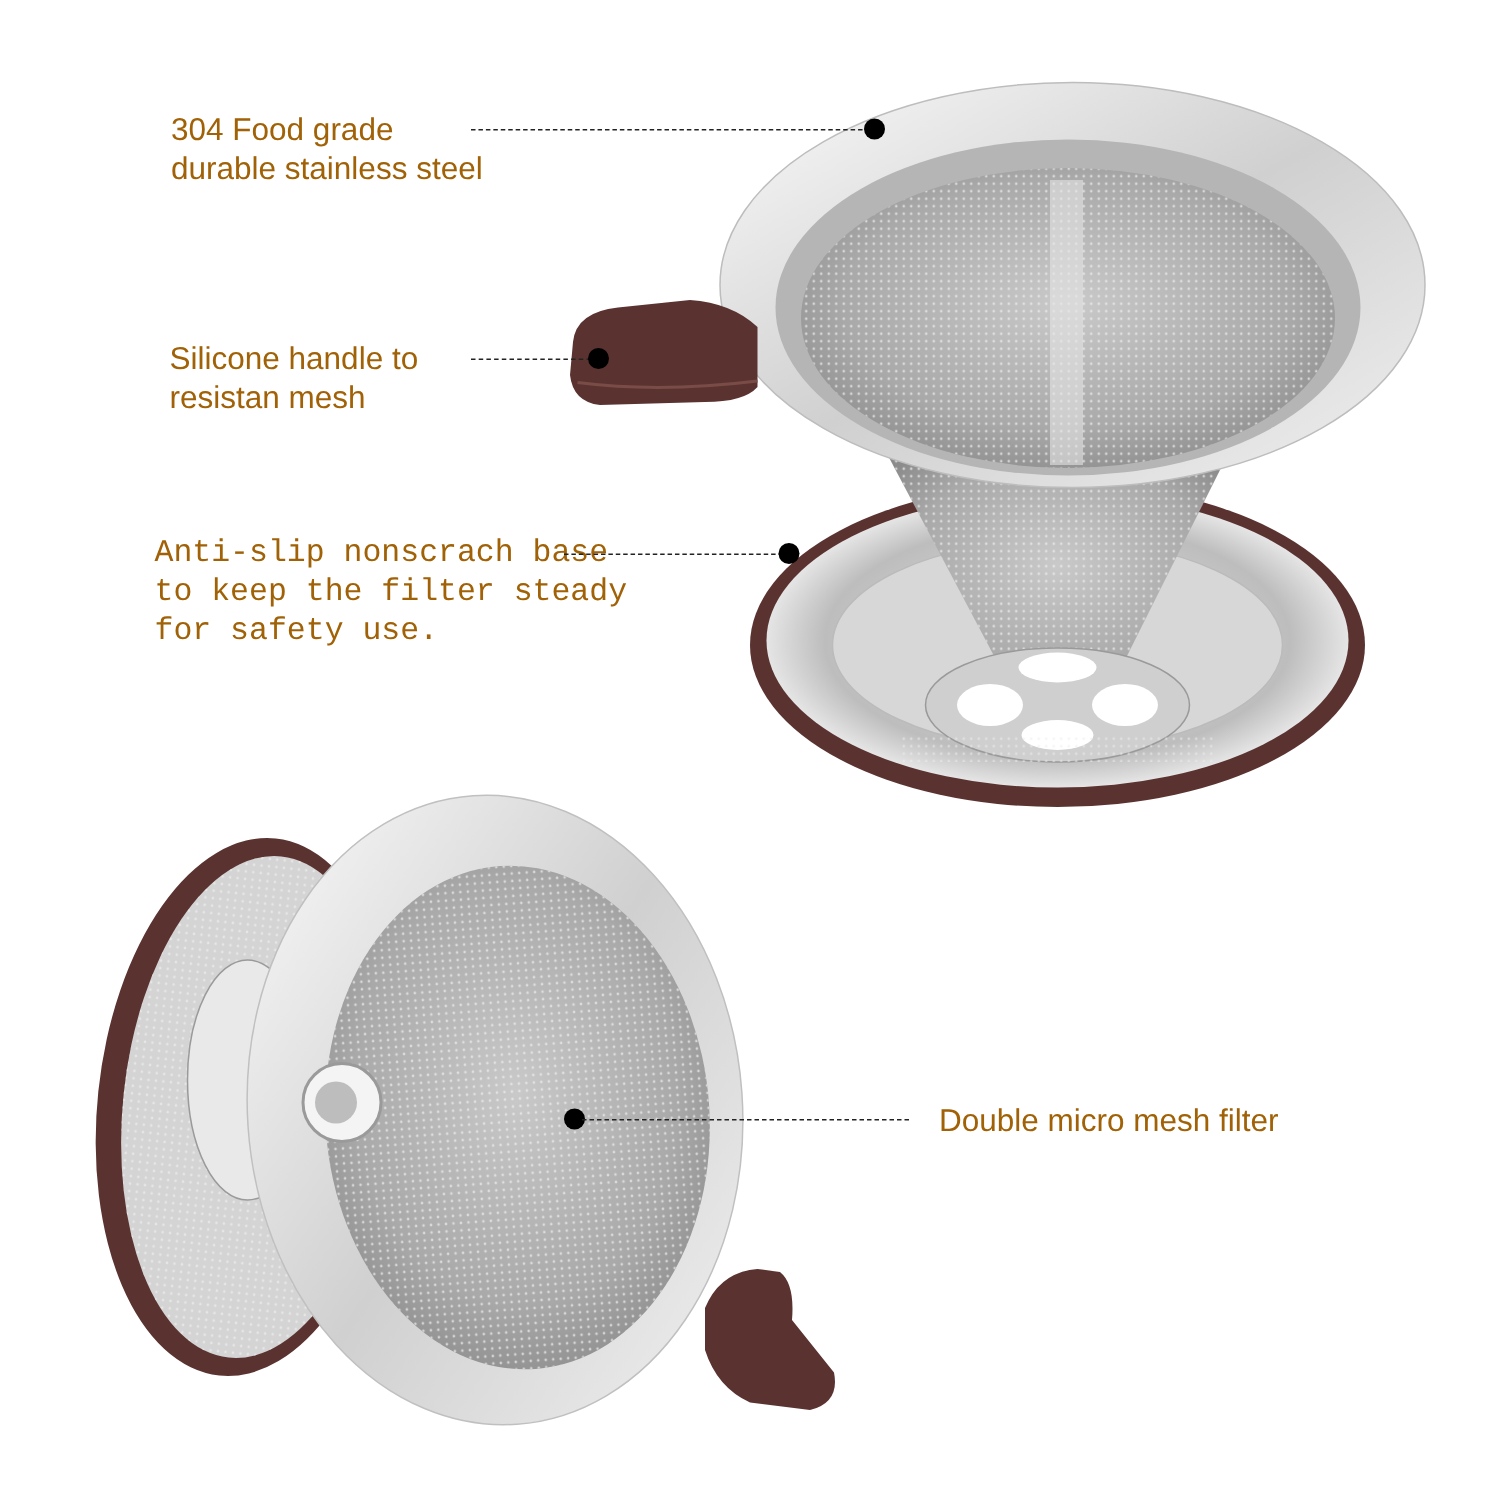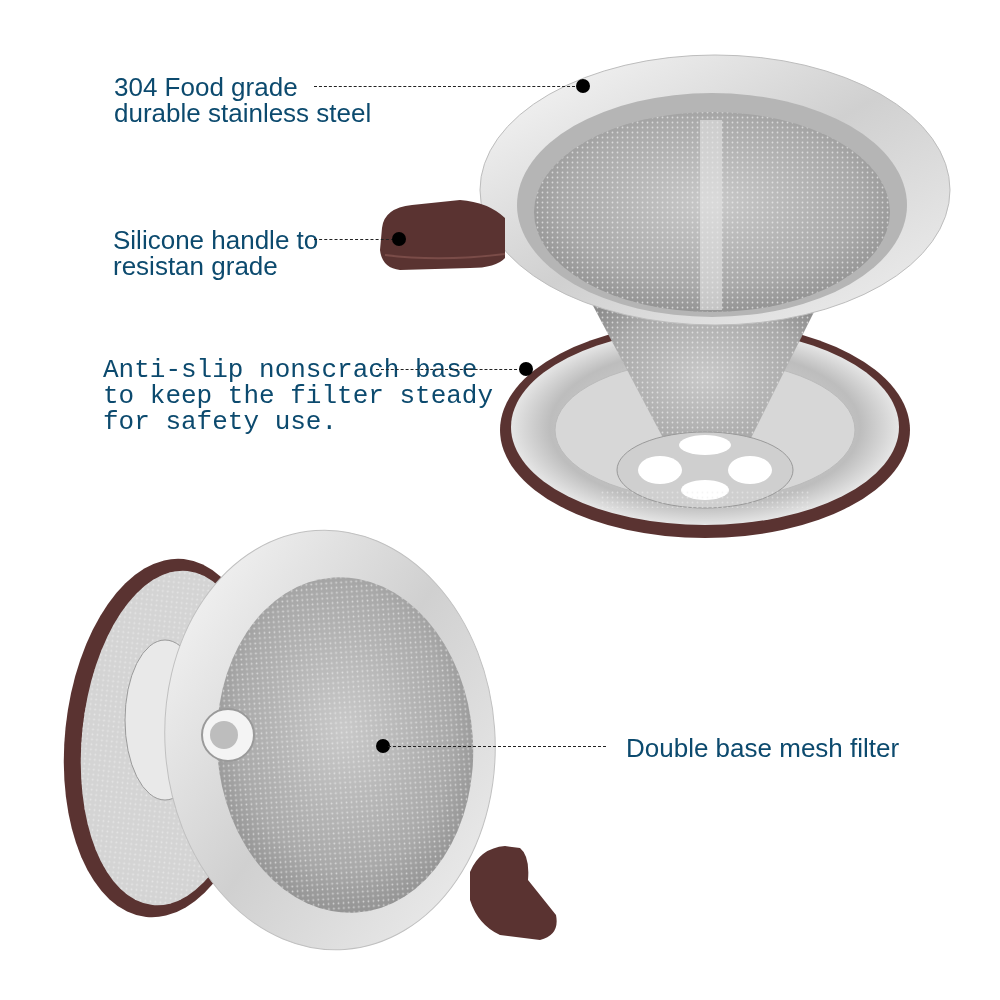--- a/index.html
+++ b/index.html
@@ -1,17 +1,17 @@
 <!DOCTYPE html>
 <html><head>
   <meta charset="utf-8">
   <style>
     html, body { margin: 0; padding: 0; background: #ffffff; }
     body { width: 1000px; height: 1000px; position: relative; overflow: hidden; font-family: "Liberation Sans", sans-serif; }
-    .label { position: absolute; color: #0c4a6e; font-size: 26px; line-height: 26px; white-space: pre-line; }
+    .label { position: absolute; color: #a16207; font-size: 21px; line-height: 26px; white-space: pre-line; }
     .leader { position: absolute; height: 0; border-top: 1.5px dashed #222; }
     .dot { position: absolute; width: 14px; height: 14px; border-radius: 50%; background: #000; }
     svg.product { position: absolute; left: 0; top: 0; }
   </style>
 </head>
 <body>
 
 <svg class="product" width="1000" height="1000" viewBox="0 0 1000 1000">
   <defs>
     <linearGradient id="steel" x1="0" y1="0" x2="1" y2="1">
@@ -78,25 +78,25 @@
     <path d="M470 872 Q480 848 505 846 L520 848 Q530 856 528 880 L556 915 Q560 935 540 940 L500 935 Q478 925 470 900 Z" fill="#5a3331"></path>
   </g>
 </svg>
 
 <div class="label" style="left:114px; top:74px;">304 Food grade
 durable stainless steel</div>
 <div class="leader" style="left:314px; top:86px; width:266px;"></div>
 <div class="dot" style="left:576px; top:79px;"></div>
 
 <div class="label" style="left:113px; top:227px;">Silicone handle to
-resistan grade</div>
+resistan mesh</div>
 <div class="leader" style="left:314px; top:239px; width:80px;"></div>
 <div class="dot" style="left:392px; top:232px;"></div>
 
 <div class="label" style="left:103px; top:357px;font-family:Liberation Mono, monospace;">Anti-slip nonscrach base
 to keep the filter steady
 for safety use.</div>
 <div class="leader" style="left:376px; top:369px; width:146px;"></div>
 <div class="dot" style="left:519px; top:362px;"></div>
 
-<div class="label" style="left:626px; top:735px;">Double base mesh filter</div>
+<div class="label" style="left:626px; top:735px;">Double micro mesh filter</div>
 <div class="dot" style="left:376px; top:739px;"></div>
 <div class="leader" style="left:388px; top:746px; width:218px;"></div>
 
 </body></html>

